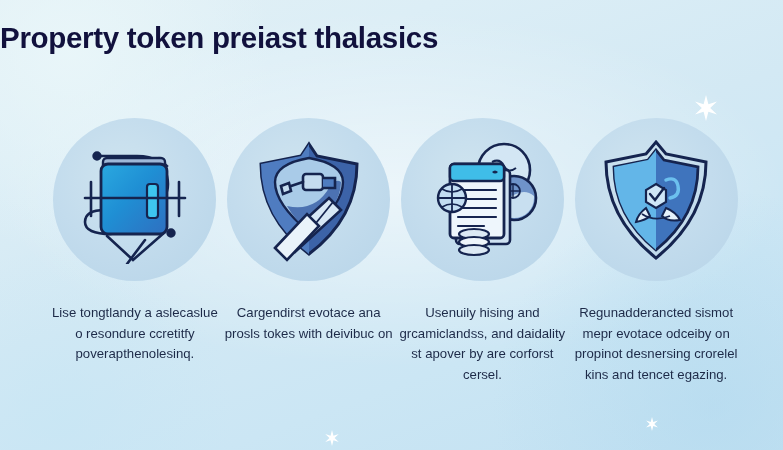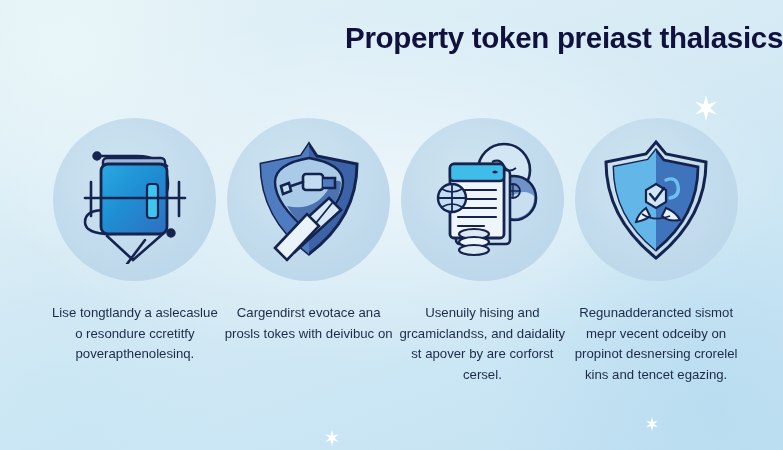--- a/index.html
+++ b/index.html
@@ -40,21 +40,21 @@
   .wash-bl {
     left: -120px; bottom: -140px;
     width: 360px; height: 340px;
     background: radial-gradient(circle, rgba(196,229,244,0.5) 0%, rgba(196,229,244,0) 70%);
   }
 
   .title {
     position: absolute;
     left: 0; right: 0;
     top: 21px;
-    text-align: right;
+    text-align: left;
     font-size: 29.5px;
     font-weight: bold;
     letter-spacing: -0.3px;
     color: #11113d;
     white-space: nowrap;
   }
 
   .columns {
     position: absolute;
     left: 48px;
@@ -214,21 +214,21 @@
             <path d="M64 48 L74 54 L74 66 L64 72 L54 66 L54 54 Z"></path>
           </g>
           <path d="M58 58 L63 64 L72 52" fill="none" stroke="#15244f" stroke-width="2.4" stroke-linecap="round"></path>
           <path d="M74 44 q10 -4 12 6 q2 10 -8 12" fill="none" stroke="#6cc0ee" stroke-width="3.4" stroke-linecap="round"></path>
           <path d="M54 72 q-8 6 -10 14 q10 -2 14 -6 Z" fill="#e6f2fb" stroke="#15244f" stroke-width="2"></path>
           <path d="M74 72 q10 4 14 12 q-12 2 -18 -4 Z" fill="#e6f2fb" stroke="#15244f" stroke-width="2"></path>
           <path d="M50 78 q12 8 28 2" fill="none" stroke="#15244f" stroke-width="1.8"></path>
         </svg>
         </span>
       </div>
-      <div class="caption">Regunadderancted sismot mepr vecent odceiby on propinot desnersing crorelel kins and tencet egazing.</div>
+      <div class="caption">Regunadderancted sismot mepr evotace odceiby on propinot desnersing crorelel kins and tencet egazing.</div>
     </div>
 
   </div>
 
   <div class="sparkle" style="left:693px; top:95px;">
     <svg width="26" height="26" viewBox="0 0 26 26">
       <path d="M13 0 L15.4 9.2 L24 6.6 L17.2 13 L24 19.4 L15.4 16.8 L13 26 L10.6 16.8 L2 19.4 L8.8 13 L2 6.6 L10.6 9.2 Z" fill="#ffffff"></path>
     </svg>
   </div>
   <div class="sparkle" style="left:324px; top:430px;">

